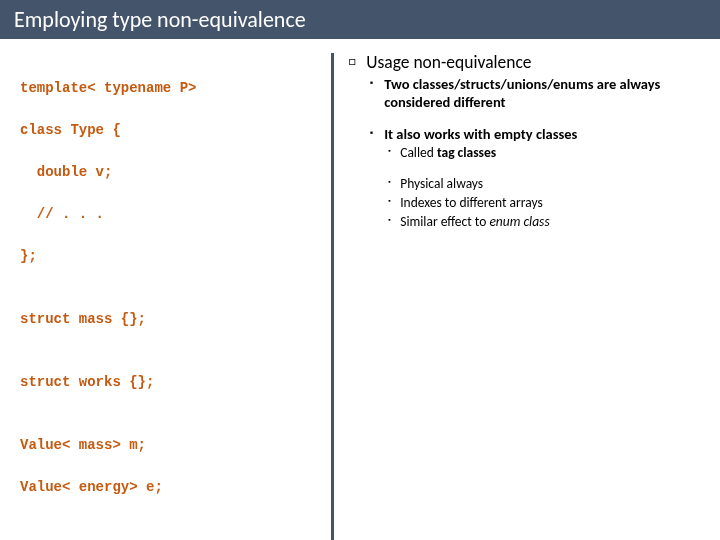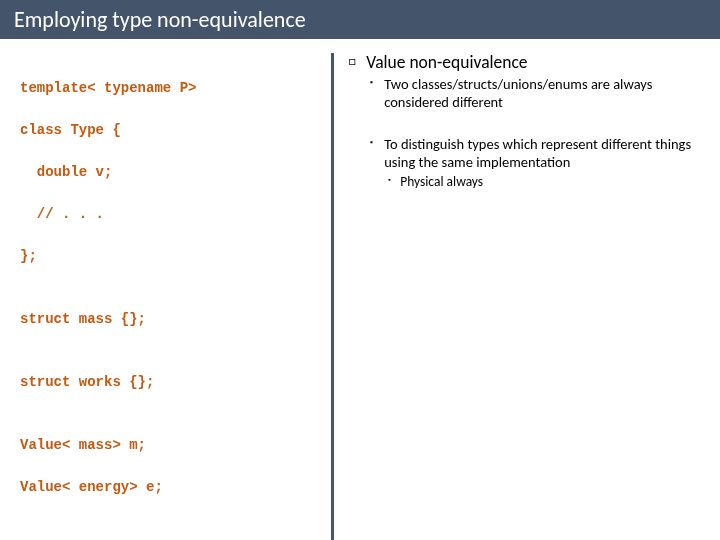--- a/index.html
+++ b/index.html
@@ -5,21 +5,21 @@
   * { margin: 0; padding: 0; box-sizing: border-box; }
   html, body { width: 720px; height: 540px; font-family: Calibri, Arial, sans-serif; background: #fff; }
   .slide { width: 720px; height: 496px; display: flex; flex-direction: column; }
   .title-bar { background: #44546a; color: #fff; padding: 6px 14px; font-size: 22px; }
   .content { flex: 1; display: flex; }
   .code-pane { width: 46%; padding: 18px 8px 18px 20px; font-family: Consolas, "Courier New", monospace; font-size: 14px; color: #c55a11; line-height: 1.5; white-space: pre; font-weight: bold; }
   .divider { width: 3px; background: #44546a; margin: 14px 0; }
   .text-pane { flex: 1; padding: 10px 16px 10px 14px; font-size: 14.5px; color: #000; }
   .l1 { margin: 2px 0 2px 0; padding-left: 18px; position: relative; font-size: 17.5px; }
   .l1::before { content: "□"; position: absolute; left: 0; top: 2px; font-size: 13px; }
-  .l2 { margin: 2px 0 2px 22px; padding-left: 14px; position: relative; font-size: 14.5px; line-height: 1.25; }
+  .l2 { margin: 2px 0 2px 22px; padding-left: 14px; position: relative; font-size: 14.5px; line-height: 1.25; font-weight: bold; }
   .l2::before { content: "▪"; position: absolute; left: 0; top: 2px; font-size: 8px; }
   .l3 { margin: 2px 0 2px 40px; padding-left: 12px; position: relative; font-size: 13.5px; line-height: 1.25; }
   .l3::before { content: "▪"; position: absolute; left: 0; top: 2px; font-size: 7px; }
   .gap { height: 10px; }
   b { font-weight: bold; }
   .em { font-style: italic; }
 </style>
 </head>
 <body>
 
@@ -46,21 +46,24 @@
 
 <span>Value&lt; mass&gt; m;</span>
 
 <span>Value&lt; energy&gt; e;</span>
 
 
 
 </div>
     <div class="divider"></div>
     <div class="text-pane">
-      <div class="l1">Value non-equivalence</div>
+      <div class="l1">Usage non-equivalence</div>
       <div class="l2">Two classes/structs/unions/enums are always considered different</div>
       <div class="gap"></div>
+      <div class="l2">It also works with empty classes</div>
+      <div class="l3"><span>Called </span><b>tag classes</b></div>
       <div class="gap"></div>
-      <div class="l2">To distinguish types which represent different things using the same implementation</div>
       <div class="l3">Physical always</div>
+      <div class="l3">Indexes to different arrays</div>
+      <div class="l3"><span>Similar effect to </span><span class="em">enum class</span></div>
     </div>
   </div>
 </div>
 
 </body></html>

